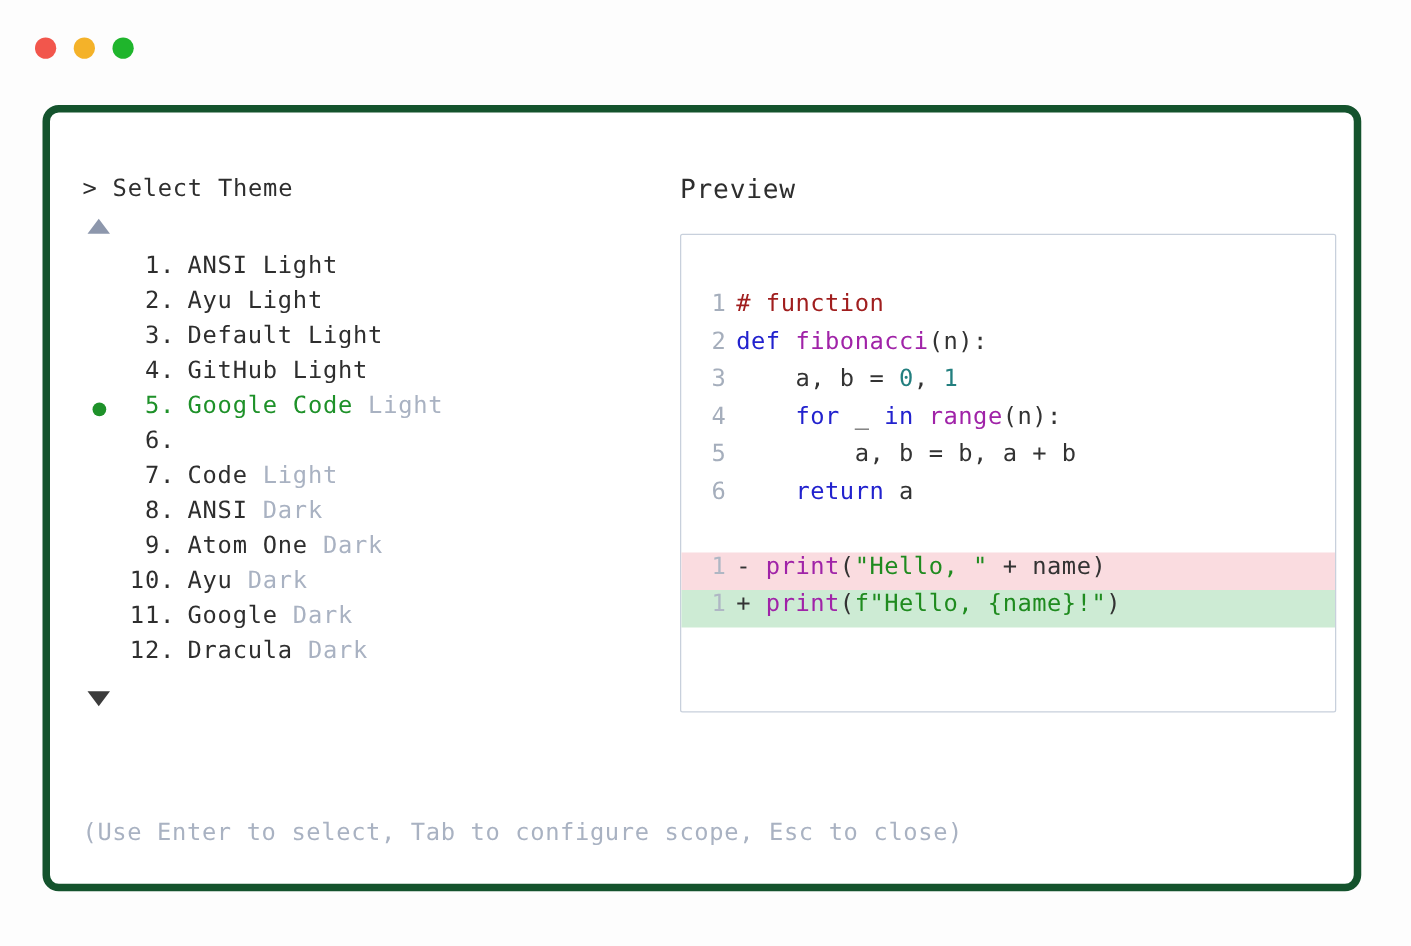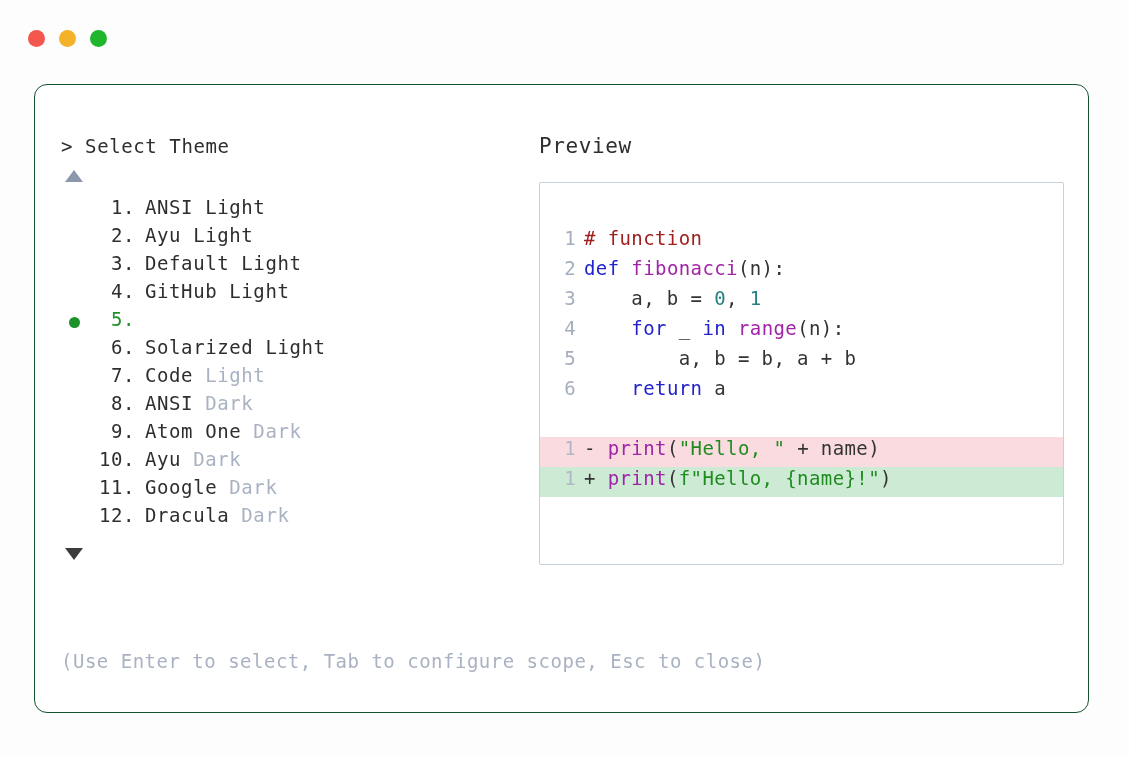--- a/index.html
+++ b/index.html
@@ -35,21 +35,21 @@
 
   
   .card {
     position: absolute;
     left: 34px;
     top: 84px;
     width: 1055px;
     height: 629px;
     box-sizing: border-box;
     background: #FFFFFF;
-    border: 1px solid #14532d;
+    border: 6px solid #14532d;
     border-radius: 13px;
   }
 
   .card-inner {
     position: relative;
     width: 100%;
     height: 100%;
   }
 
   
@@ -227,25 +227,25 @@
           <span class="name-cell"><span>Default Light</span><span class="variant"></span></span>
         </li>
         <li class="theme-item">
           <span class="bullet-cell"></span>
           <span class="num-cell">4.</span>
           <span class="name-cell"><span>GitHub Light</span><span class="variant"></span></span>
         </li>
         <li class="theme-item selected">
           <span class="bullet-cell"><span class="bullet"></span></span>
           <span class="num-cell">5.</span>
+          <span class="name-cell"><span>Google Code</span><span class="variant"> Light</span></span>
         </li>
         <li class="theme-item">
           <span class="bullet-cell"></span>
           <span class="num-cell">6.</span>
-          <span class="name-cell"><span>Solarized Light</span><span class="variant"></span></span>
         </li>
         <li class="theme-item">
           <span class="bullet-cell"></span>
           <span class="num-cell">7.</span>
           <span class="name-cell"><span>Code</span><span class="variant"> Light</span></span>
         </li>
         <li class="theme-item">
           <span class="bullet-cell"></span>
           <span class="num-cell">8.</span>
           <span class="name-cell"><span>ANSI</span><span class="variant"> Dark</span></span>

